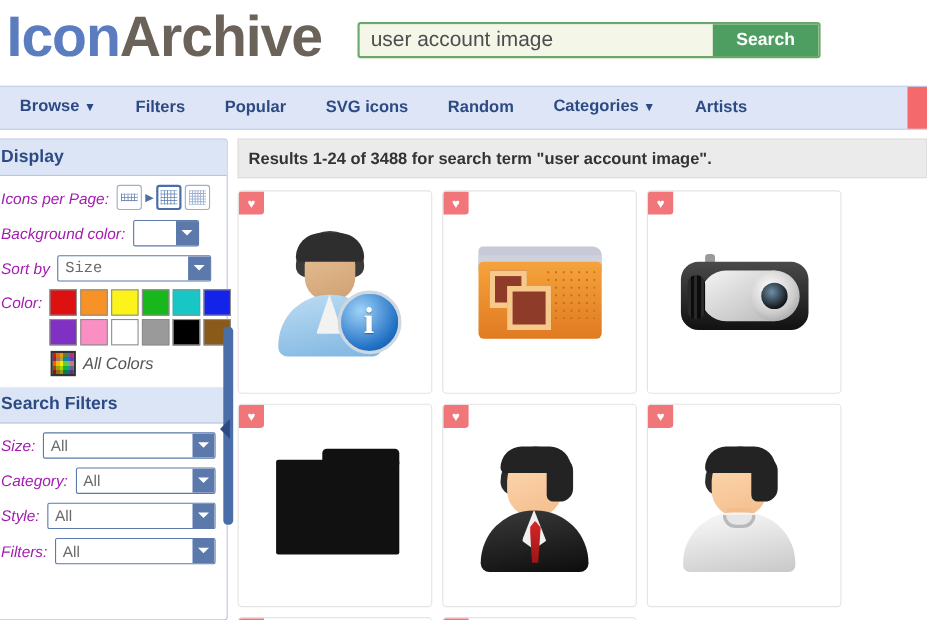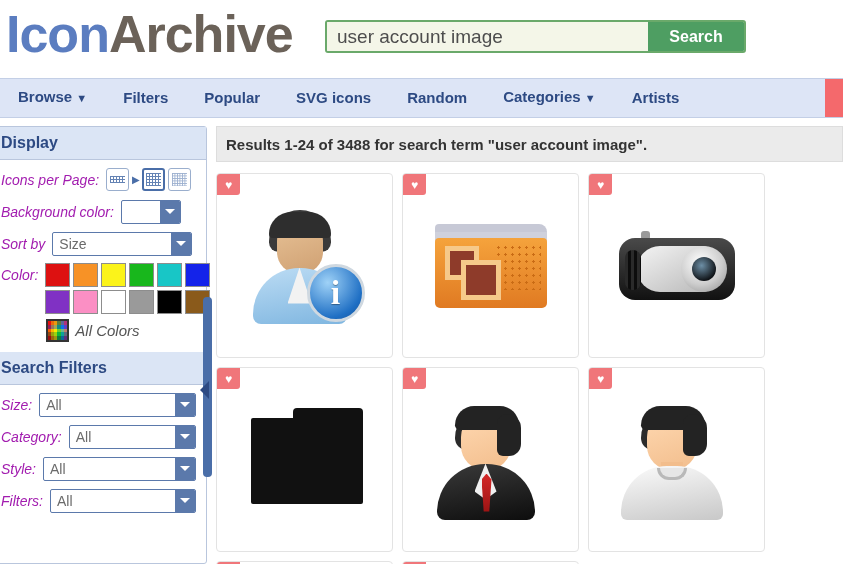--- a/index.html
+++ b/index.html
@@ -164,21 +164,21 @@
     display: flex; align-items: center; justify-content: center;
   }
   .sel-arrow i {
     display: block;
     width: 0; height: 0;
     border-left: 5px solid transparent;
     border-right: 5px solid transparent;
     border-top: 5px solid #ffffff;
   }
   .sb-bg { width: 60px; flex: 0 0 60px; }
-  .sb-sort { flex: 0 0 140px; }
+  .sb-sort { flex: 0 0 140px; font-family: Liberation Mono, monospace; }
   .sb-filter { flex: 1 1 auto; }
 
   
   .colorgrid {
     display: flex; flex-wrap: wrap;
     width: 170px;
     gap: 3px;
   }
   .sw {
     width: 25px; height: 24px;

